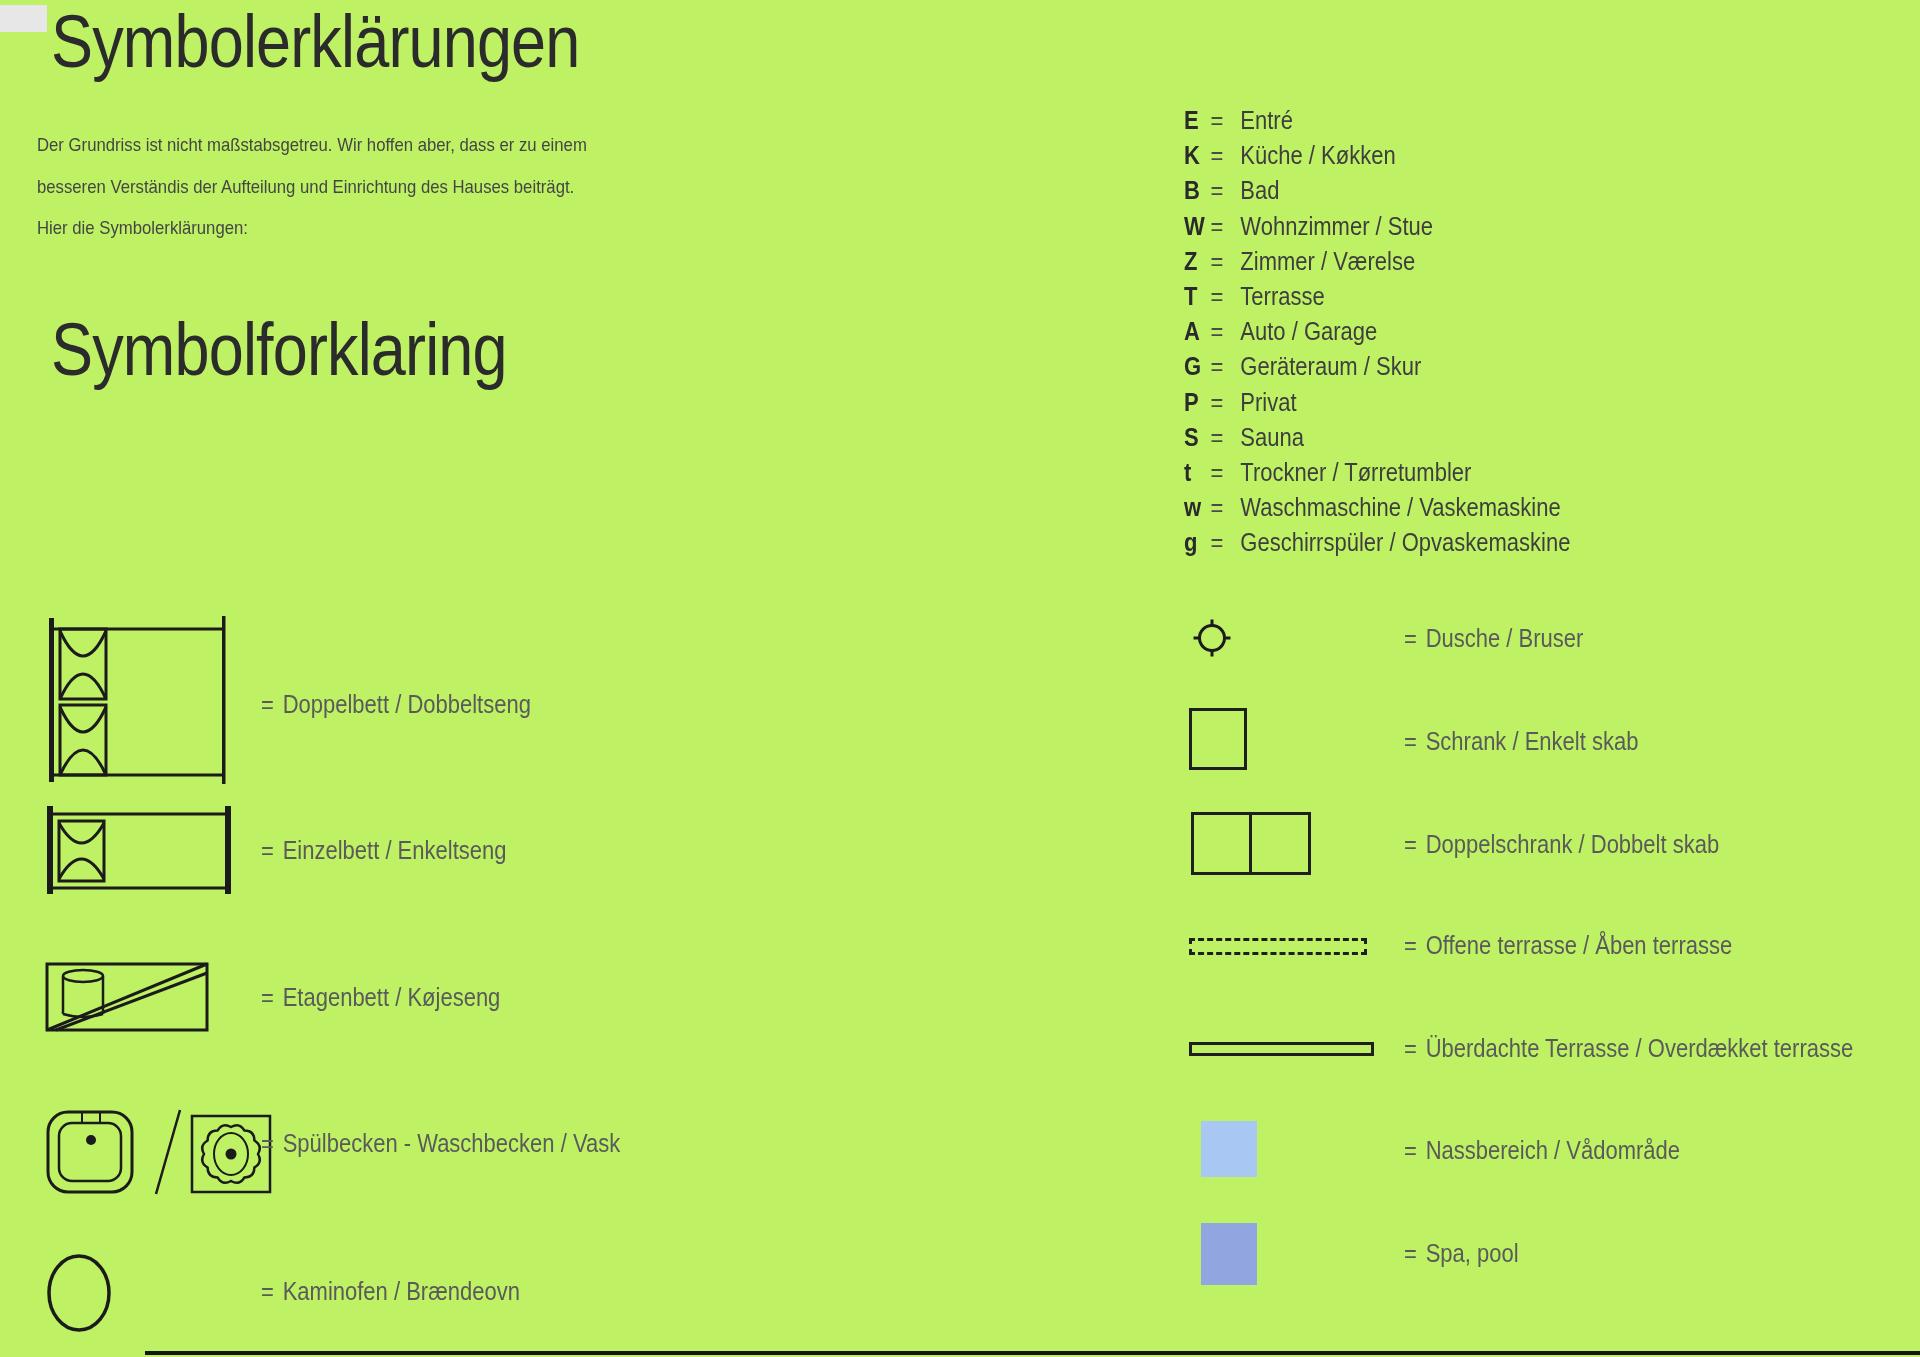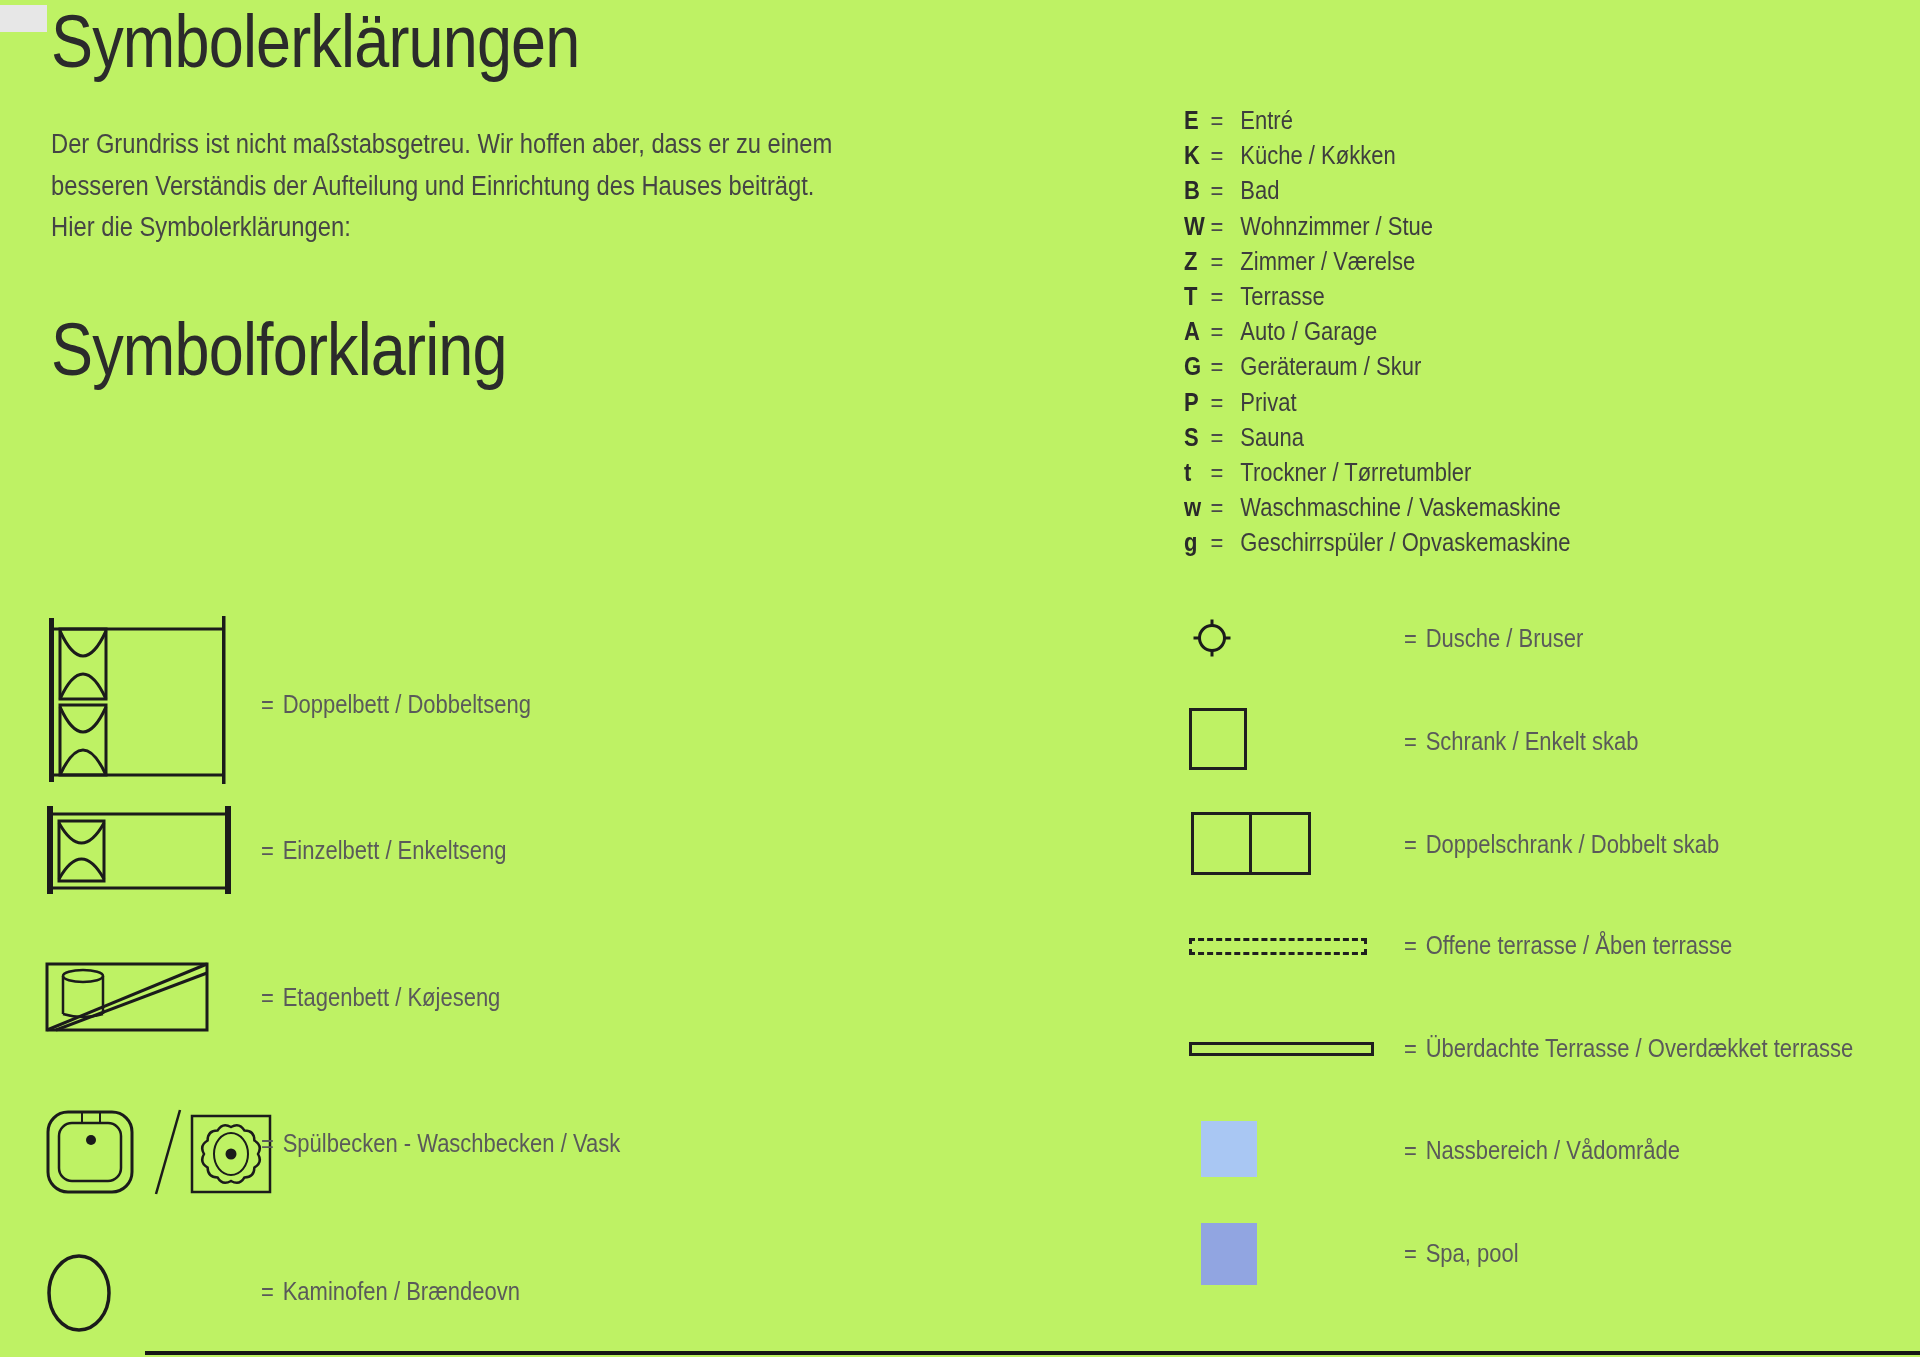--- a/index.html
+++ b/index.html
@@ -1,21 +1,21 @@
 <!DOCTYPE html>
 <html><head>
 <meta charset="utf-8">
 <style>
   html,body{margin:0;padding:0;background:#fff;}
   #page{position:relative;width:1920px;height:1357px;background:#bef264;overflow:hidden;
         font-family:"Liberation Sans", sans-serif;color:#3f3f3f;text-decoration:underline;}
   .cond{transform:scaleX(0.88);transform-origin:0 50%;white-space:nowrap;}
   .t1{position:absolute;left:51px;font-size:75px;font-weight:500;color:#2b2b2b;line-height:1;
       margin:0;transform:scaleX(0.84);transform-origin:0 0;white-space:nowrap;letter-spacing:-1px;}
-  .para{position:absolute;left:51px;font-size:27px;color:#454545;}
+  .para{position:absolute;left:37px;font-size:19px;color:#454545;}
   .para .pl{height:41.5px;line-height:41.5px;}
   
   #letterlist{position:absolute;left:1184px;top:103px;font-size:25px;color:#3e3e3e;}
   .lrow{display:flex;height:35.2px;line-height:35.2px;transform:scaleX(0.88);transform-origin:0 50%;white-space:nowrap;}
   .ltr{width:30px;font-weight:bold;color:#2a2a2a;}
   .leq{width:34px;color:#4a4a4a;}
   
   .slabel{position:absolute;font-size:25px;color:#5a5a5a;height:30px;line-height:30px;}
   .slabel .eq{margin-right:10px;}
   .icon{position:absolute;}

